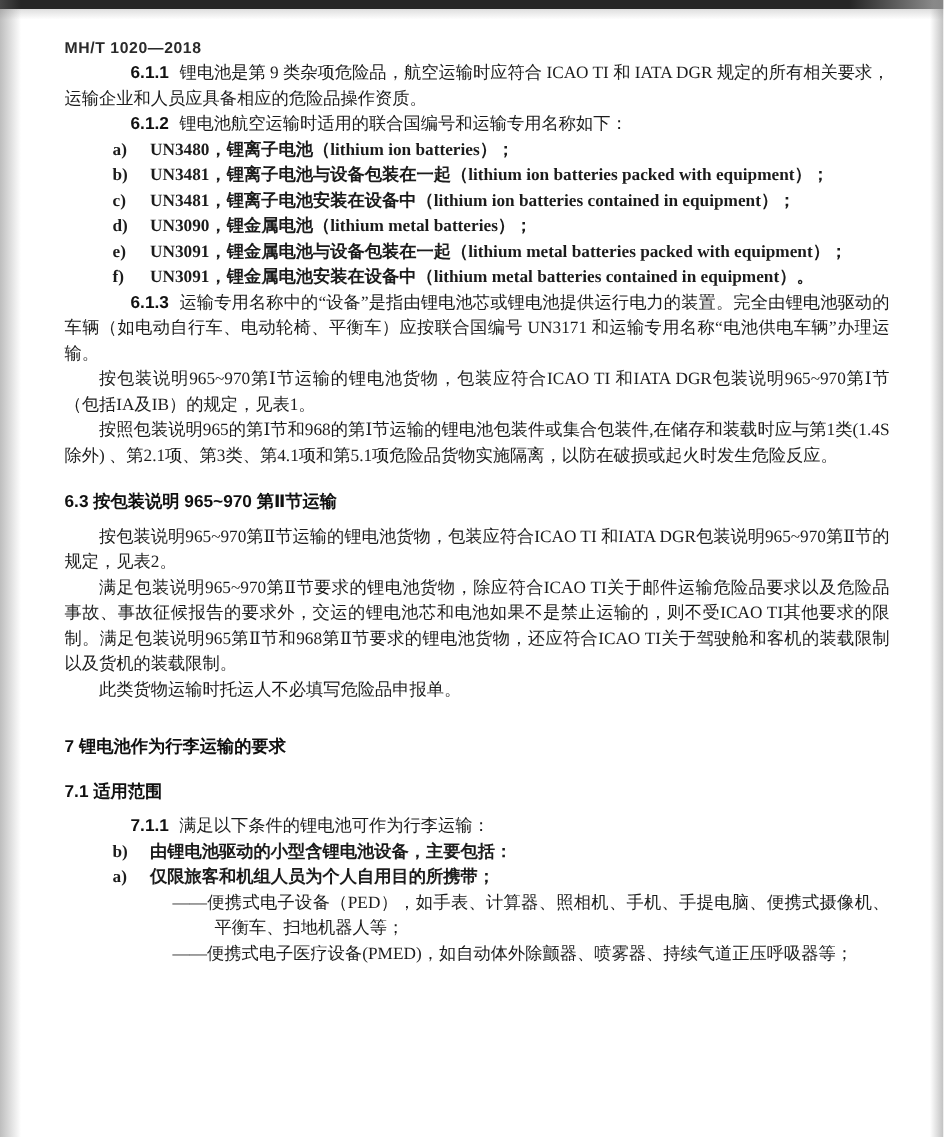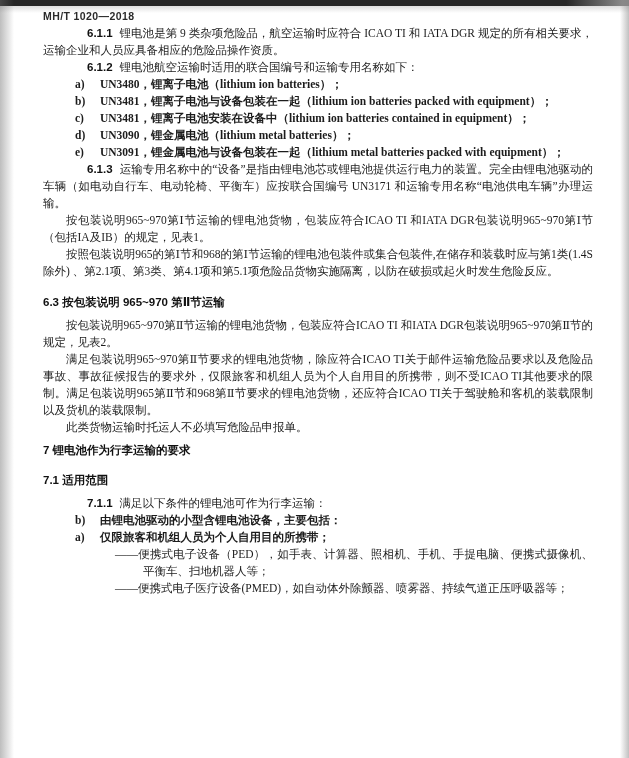--- a/index.html
+++ b/index.html
@@ -21,33 +21,33 @@
   }
   .edge-left {
     position: absolute; top: 0; left: 0; bottom: 0; width: 14px;
     background: linear-gradient(to right, rgba(110,110,110,0.45), rgba(255,255,255,0));
   }
   .edge-right {
     position: absolute; top: 0; right: 0; bottom: 0; width: 9px;
     background: linear-gradient(to left, rgba(130,130,130,0.5), rgba(255,255,255,0));
   }
   .content {
-    position: absolute; top: 4px; left: 43px; width: 550px;
+    position: absolute; top: 20px; left: 43px; width: 550px;
   }
   .doc-number {
     font-family: "Liberation Sans", "DejaVu Sans", sans-serif;
     font-size: 10.5px; font-weight: bold; letter-spacing: 0.4px;
     color: #2a2a2a; line-height: 17px; margin: 4px 0 0 0;
   }
   .heading {
     font-family: "Liberation Sans", "DejaVu Sans", sans-serif;
     font-weight: bold; font-size: 11.5px; line-height: 16px;
     color: #111; margin: 14px 0 7px 0;
   }
-  .heading.sp-lg { margin-top: 6px; }
+  .heading.sp-lg { margin-top: 21px; }
   p {
     margin: 0; font-size: 11.5px; line-height: 17px;
     text-align: justify;
   }
   .clause .clause-num {
     font-family: "Liberation Sans", "DejaVu Sans", sans-serif;
     font-weight: bold; margin-right: 7px; color: #111; padding-left: 44px;
   }
   .para { text-indent: 23px; }
   .list-item { padding-left: 57px; font-weight: bold; }
@@ -67,26 +67,27 @@
 <div class="content">
   <p class="doc-number">MH/T 1020—2018</p>
   <div>
       <p class="clause"><span class="clause-num">6.1.1</span>锂电池是第 9 类杂项危险品，航空运输时应符合 ICAO TI  和 IATA DGR 规定的所有相关要求，运输企业和人员应具备相应的危险品操作资质。</p>
       <p class="clause"><span class="clause-num">6.1.2</span>锂电池航空运输时适用的联合国编号和运输专用名称如下：</p>
       <p class="list-item"><span class="marker">a)</span>UN3480，锂离子电池（lithium ion batteries）；</p>
       <p class="list-item"><span class="marker">b)</span>UN3481，锂离子电池与设备包装在一起（lithium ion batteries packed with equipment）；</p>
       <p class="list-item"><span class="marker">c)</span>UN3481，锂离子电池安装在设备中（lithium ion batteries contained in equipment）；</p>
       <p class="list-item"><span class="marker">d)</span>UN3090，锂金属电池（lithium metal batteries）；</p>
       <p class="list-item"><span class="marker">e)</span>UN3091，锂金属电池与设备包装在一起（lithium metal batteries packed with equipment）；</p>
+      <p class="list-item"><span class="marker">f)</span>UN3091，锂金属电池安装在设备中（lithium metal batteries contained in equipment）。</p>
       <p class="clause"><span class="clause-num">6.1.3</span>运输专用名称中的“设备”是指由锂电池芯或锂电池提供运行电力的装置。完全由锂电池驱动的车辆（如电动自行车、电动轮椅、平衡车）应按联合国编号 UN3171 和运输专用名称“电池供电车辆”办理运输。</p>
       <p class="para">按包装说明965~970第Ⅰ节运输的锂电池货物，包装应符合ICAO TI  和IATA DGR包装说明965~970第Ⅰ节（包括IA及IB）的规定，见表1。</p>
       <p class="para">按照包装说明965的第Ⅰ节和968的第Ⅰ节运输的锂电池包装件或集合包装件,在储存和装载时应与第1类(1.4S除外) 、第2.1项、第3类、第4.1项和第5.1项危险品货物实施隔离，以防在破损或起火时发生危险反应。</p>
       <div class="heading">6.3  按包装说明 965~970 第Ⅱ节运输</div>
       <p class="para">按包装说明965~970第Ⅱ节运输的锂电池货物，包装应符合ICAO TI  和IATA DGR包装说明965~970第Ⅱ节的规定，见表2。</p>
-      <p class="para">满足包装说明965~970第Ⅱ节要求的锂电池货物，除应符合ICAO TI关于邮件运输危险品要求以及危险品事故、事故征候报告的要求外，仅限旅客和机组人员为个人自用目的所携带，则不受ICAO TI其他要求的限制。满足包装说明965第Ⅱ节和968第Ⅱ节要求的锂电池货物，还应符合ICAO TI关于驾驶舱和客机的装载限制以及货机的装载限制。</p>
+      <p class="para">满足包装说明965~970第Ⅱ节要求的锂电池货物，除应符合ICAO TI关于邮件运输危险品要求以及危险品事故、事故征候报告的要求外，交运的锂电池芯和电池如果不是禁止运输的，则不受ICAO TI其他要求的限制。满足包装说明965第Ⅱ节和968第Ⅱ节要求的锂电池货物，还应符合ICAO TI关于驾驶舱和客机的装载限制以及货机的装载限制。</p>
       <p class="para">此类货物运输时托运人不必填写危险品申报单。</p>
       <div class="heading sp-lg">7  锂电池作为行李运输的要求</div>
       <div class="heading">7.1  适用范围</div>
       <p class="clause"><span class="clause-num">7.1.1</span>满足以下条件的锂电池可作为行李运输：</p>
       <p class="list-item"><span class="marker">b)</span>由锂电池驱动的小型含锂电池设备，主要包括：</p>
       <p class="list-item"><span class="marker">a)</span>仅限旅客和机组人员为个人自用目的所携带；</p>
       <p class="dash-item">——便携式电子设备（PED），如手表、计算器、照相机、手机、手提电脑、便携式摄像机、平衡车、扫地机器人等；</p>
       <p class="dash-item">——便携式电子医疗设备(PMED)，如自动体外除颤器、喷雾器、持续气道正压呼吸器等；</p>
     </div>
 </div>

